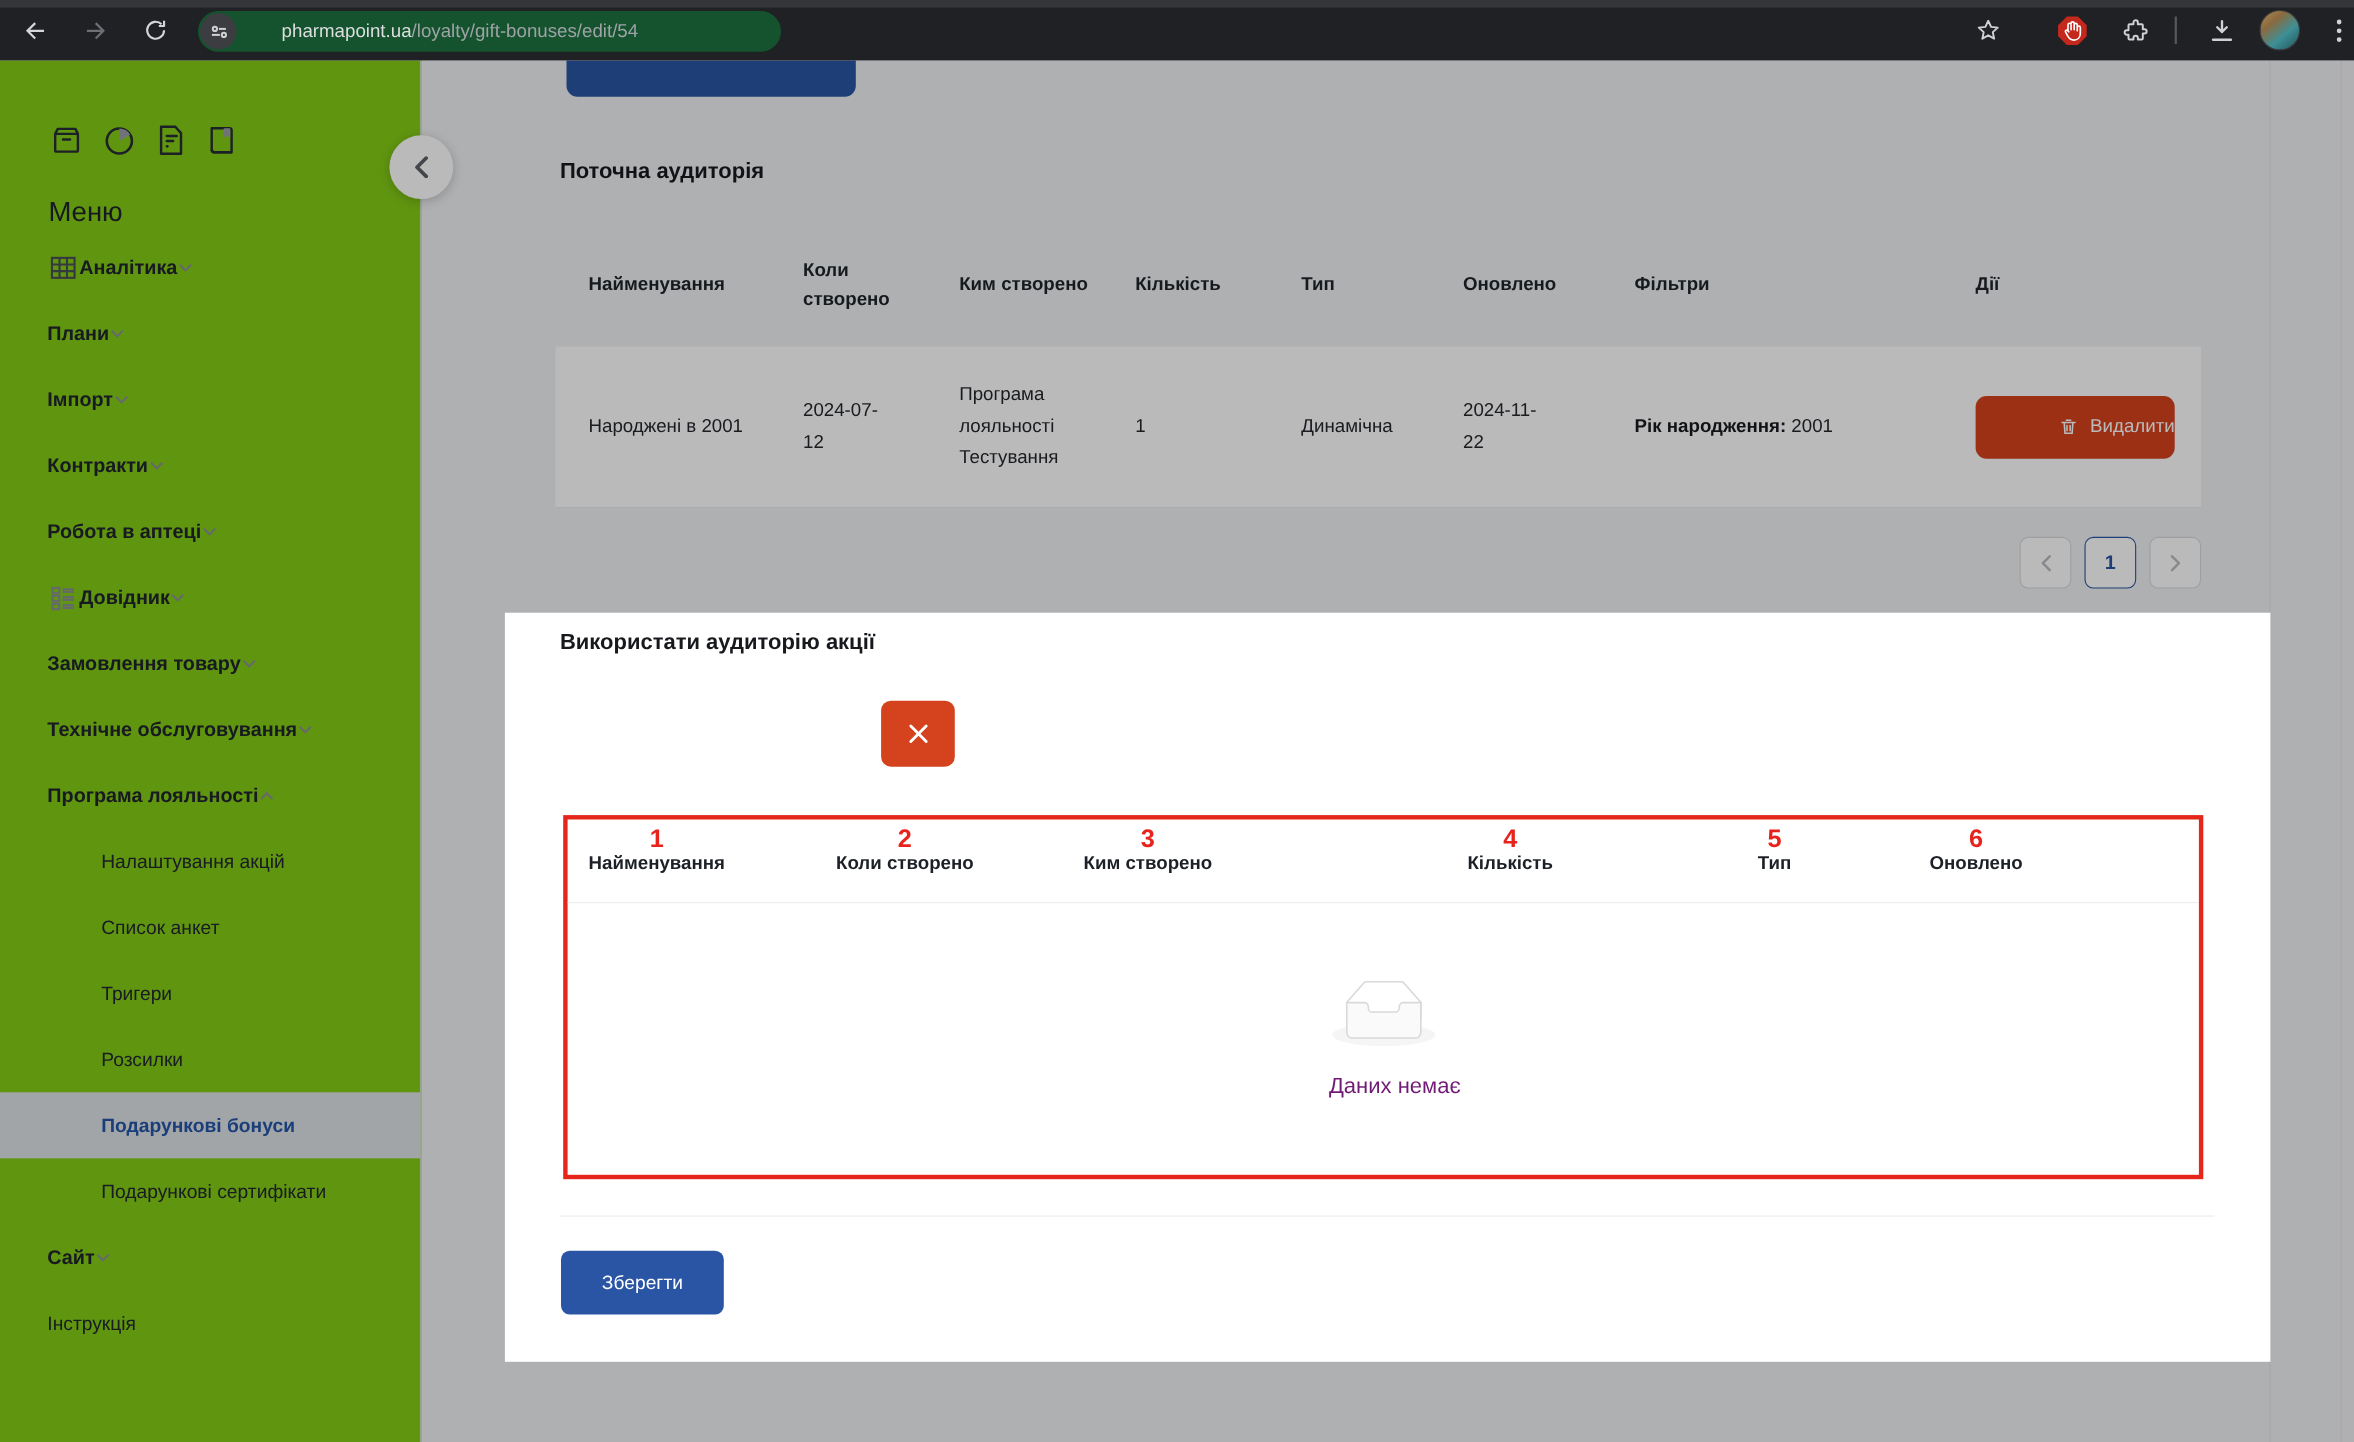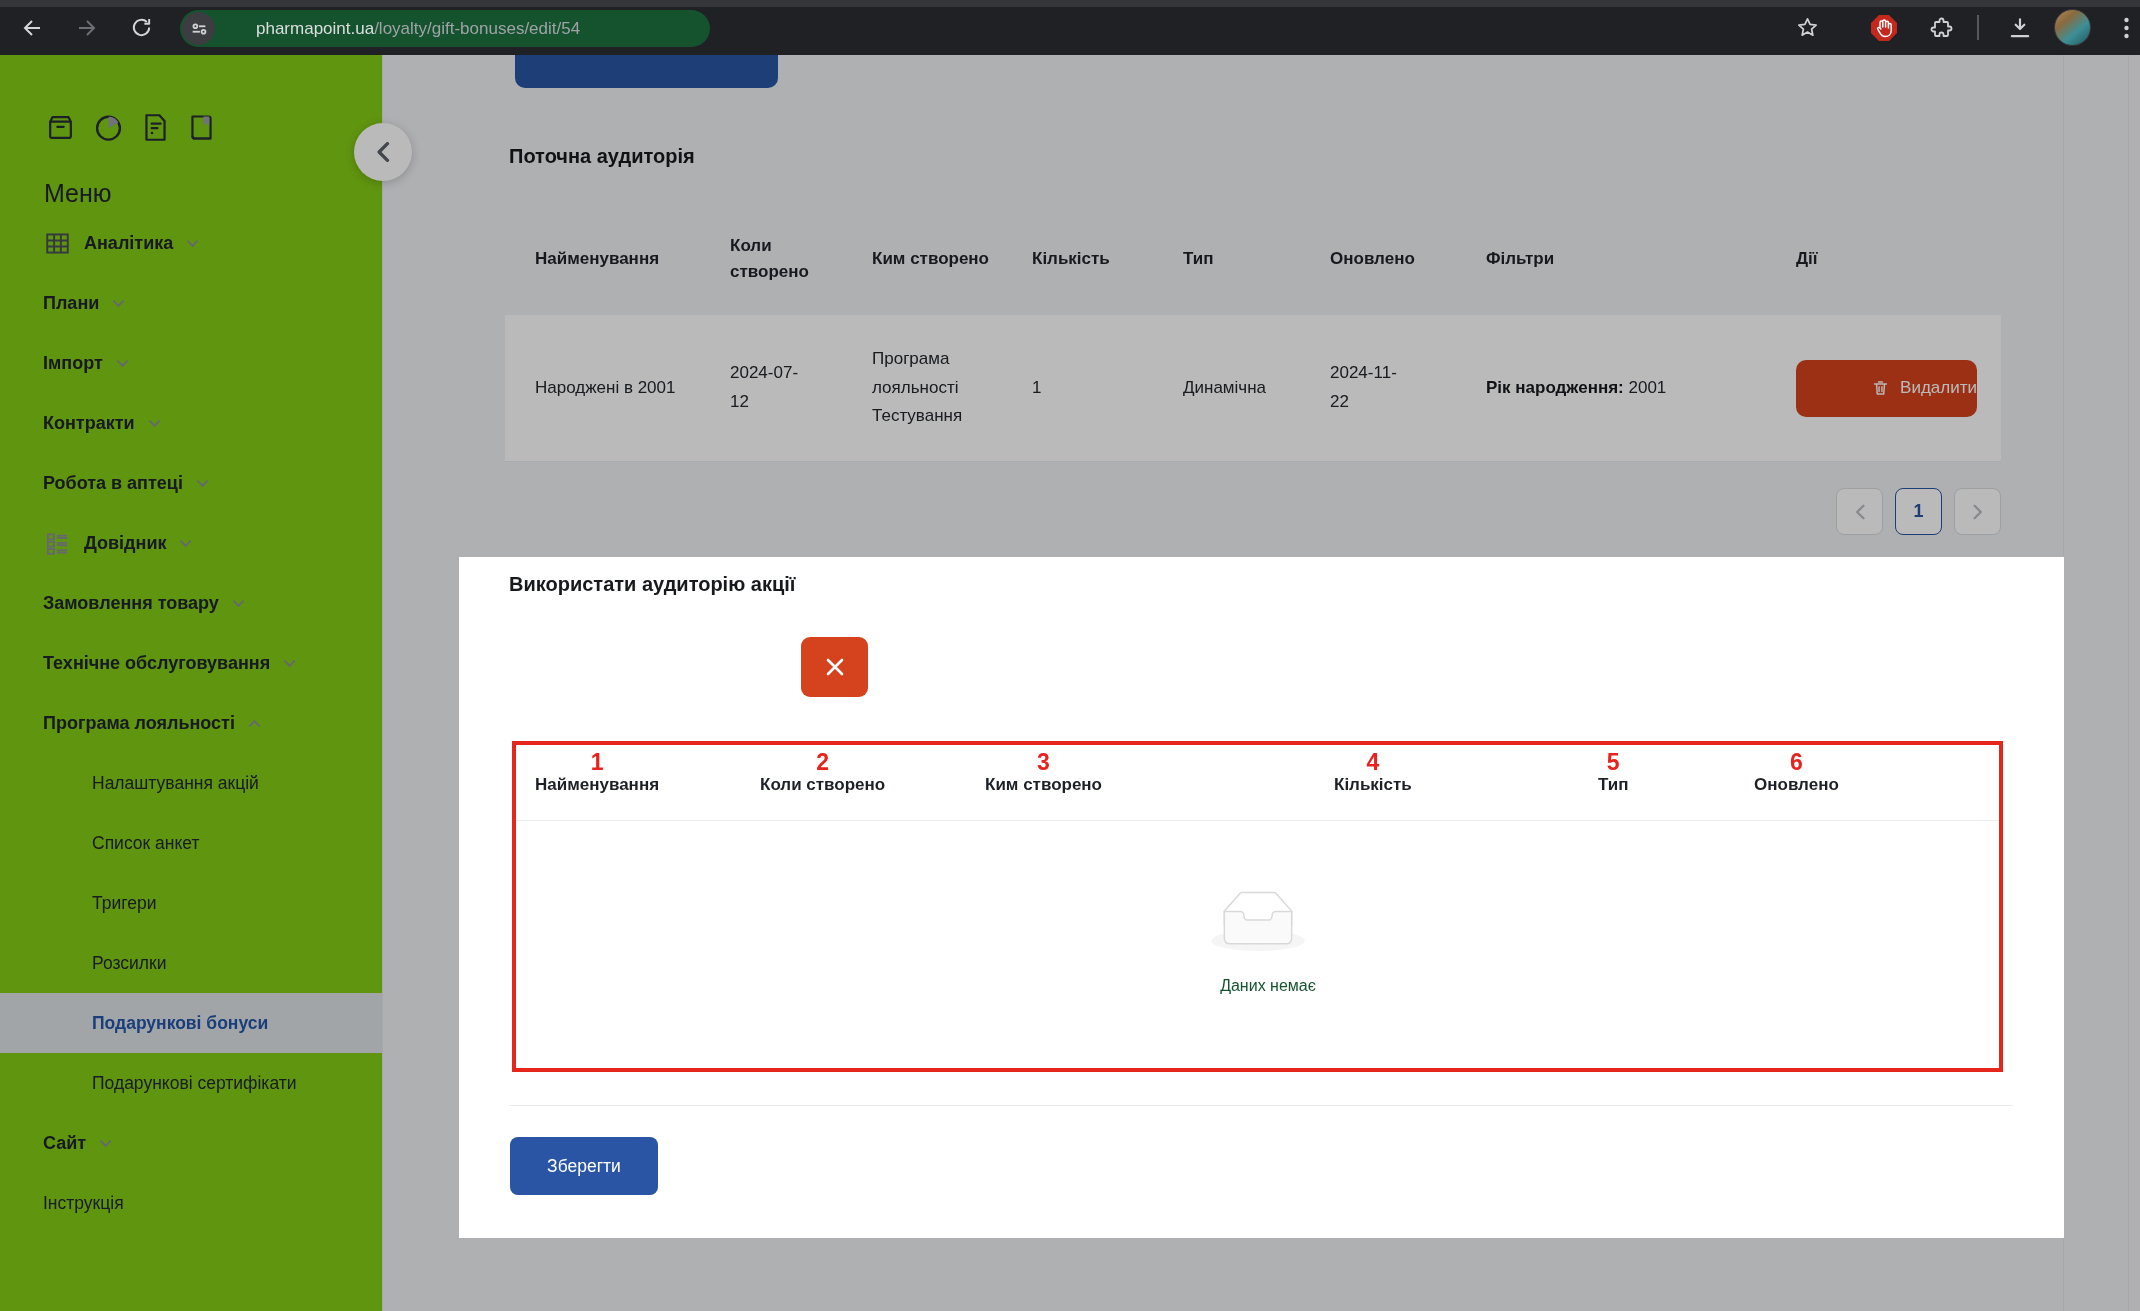--- a/index.html
+++ b/index.html
@@ -26,21 +26,21 @@
 
   
   .app { position:absolute; top:55px; left:0; right:0; bottom:0; background:#f0f1f4; }
 
   
   .sidebar { position:absolute; left:0; top:0; width:383px; bottom:0; background:#84cc16; border-right:1px solid #e3e5e8; }
   .top-icons { position:absolute; left:45px; top:56px; display:flex; gap:16px; align-items:center; }
   .top-icons svg { display:block; }
   .menu-title { position:absolute; left:44px; top:124px; font-size:25px; color:#1f242d; }
   .menu { position:absolute; left:0; right:0; top:158px; }
-  .menu-row { height:60px; display:flex; align-items:center; padding-left:43px; gap:12px;
+  .menu-row { height:60px; display:flex; align-items:center; padding-left:43px; 
               font-size:18px; font-weight:700; color:#20252e; cursor:pointer; }
   .menu-row .chev { margin-left:1px; display:flex; }
   .menu-row.sub { padding-left:92px; font-weight:400; font-size:17.5px; color:#23272f; }
   .menu-row.active { background:#dfe2e6; }
   .menu-row.active .lbl { color:#2456a8; font-weight:700; }
   .collapse-btn { position:absolute; left:354px; top:68px; width:58px; height:58px; border-radius:50%;
                   background:#fff; box-shadow:0 2px 10px rgba(0,0,0,.20); display:flex; align-items:center;
                   justify-content:center; z-index:5; cursor:pointer; }
 
   
@@ -82,21 +82,21 @@
   .red-table { position:absolute; left:53px; top:184px; width:1491px; height:331px;
                border:4px solid #e5261b; background:#fff; }
   .rt-head { display:grid; grid-template-columns:225px 225px 349px 264px 156px 1fr; padding-top:5px; }
   .rt-cell { padding-left:19px; }
   .hdr-wrap { display:inline-flex; flex-direction:column; align-items:center; }
   .rt-num { font-size:23px; font-weight:800; color:#e8231d; line-height:1.05;
             text-shadow:-1px -1px 0 #fff, 1px -1px 0 #fff, -1px 1px 0 #fff, 1px 1px 0 #fff, 0 2px 3px rgba(255,255,255,.9); }
   .rt-lbl { font-size:17px; font-weight:600; color:#1d2127; margin-top:1px; }
   .rt-div { position:absolute; left:0; right:0; top:75px; height:1px; background:#ededf0; }
   .rt-empty { position:absolute; left:0; right:0; top:146px; display:flex; flex-direction:column; align-items:center; }
-  .rt-empty .txt { margin-top:26px; font-size:16px; color:#14532d;margin-left:21px; }
+  .rt-empty .txt { margin-top:26px; font-size:20px; color:#701a75;margin-left:21px; }
   .panel-divider { position:absolute; left:50px; right:51px; top:548px; height:1px; background:#ececef; }
   .save-btn { position:absolute; left:51px; top:580px; width:148px; height:58px; background:#2a55a4; color:#fff;
               border:none; border-radius:8px; font-size:17.5px; cursor:pointer; font-family:inherit; }
 </style>
 </head>
 <body>
 
 <div class="chrome">
   <div class="nav-btn" style="left:15px">
     <svg width="24" height="24" viewBox="0 0 24 24" fill="none" stroke="#d4d6d9" stroke-width="2">

